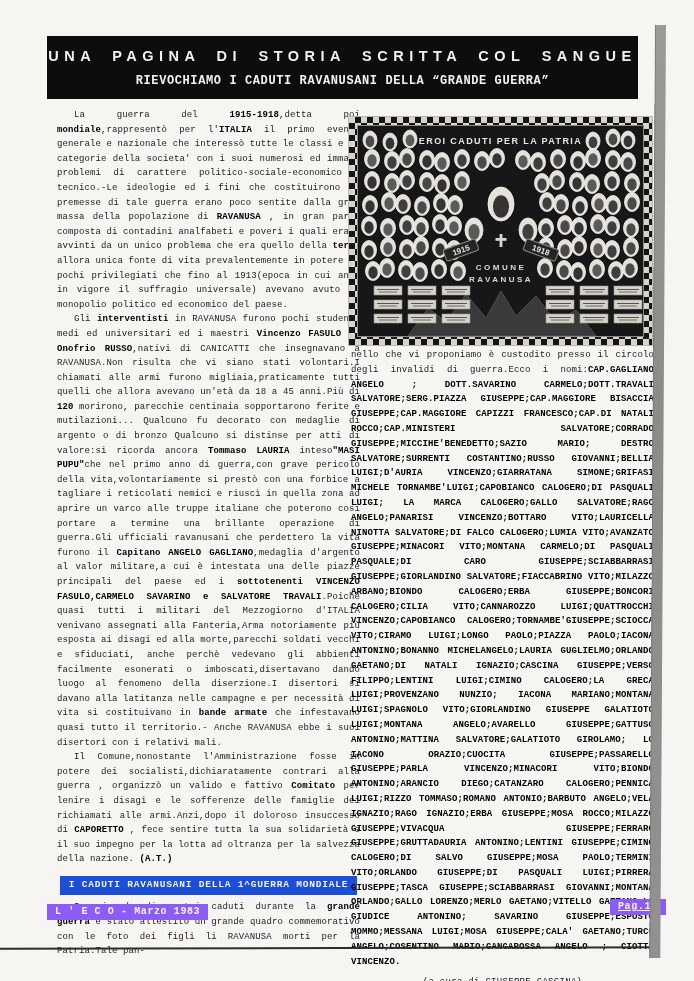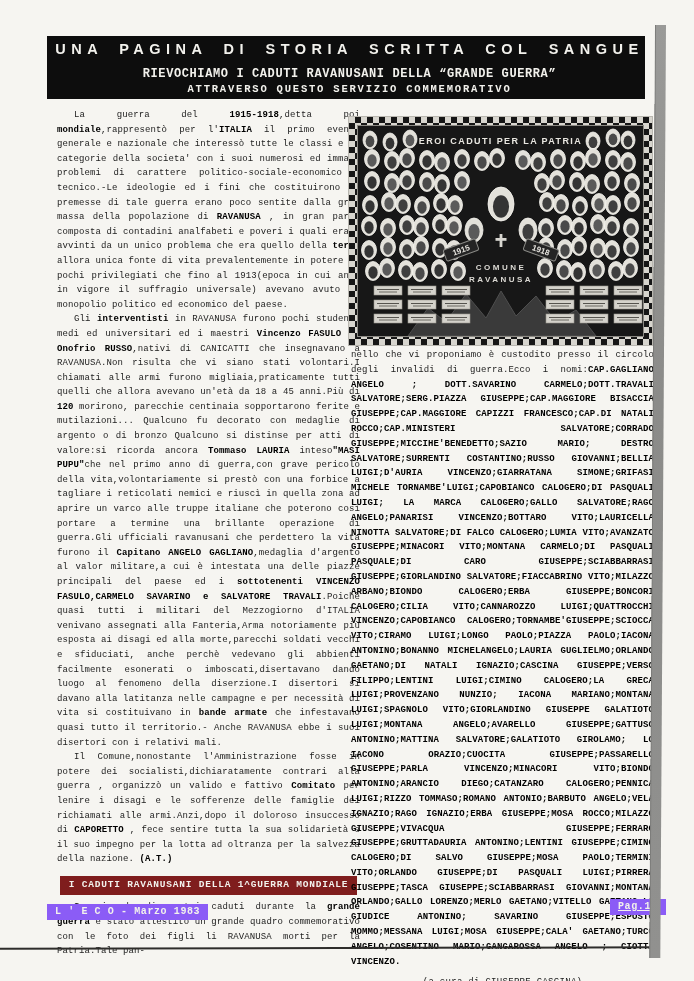--- a/index.html
+++ b/index.html
@@ -5,32 +5,32 @@
   html,body{margin:0;padding:0;background:#e8e7e3;}
   .page{
     position:relative;width:694px;height:981px;background:#f6f5f1;
     overflow:hidden;font-family:"Liberation Mono","DejaVu Sans Mono",monospace;
     color:#1c1c1c;
   }
   
   .hdr{
     position:absolute;left:47px;top:36px;width:591px;height:63px;background:#0d0d0d;
     display:flex;flex-direction:column;align-items:center;justify-content:center;
-    color:#f2f1ec;text-align:center;padding-left:7px;
+    color:#f2f1ec;text-align:center;
   }
   .hdr-l1{font-family:"Liberation Sans","DejaVu Sans",sans-serif;font-weight:bold;
     font-size:14.5px;letter-spacing:5.5px;word-spacing:7px;white-space:nowrap;}
   .hdr-l2{font-weight:bold;font-size:12px;letter-spacing:0.6px;margin-top:10px;white-space:nowrap;}
   .hdr-l3{font-weight:bold;font-size:10.5px;letter-spacing:1.8px;margin-top:2px;white-space:nowrap;}
   
   .colL{position:absolute;left:57px;top:108px;width:303px;
     font-size:9px;line-height:14.6px;text-align:justify;letter-spacing:0.1px;}
   .colL p{margin:0;text-indent:1.9em;}
   .colL b,.colR b{color:#000;}
-  .sec-bar{margin:9px auto 5px auto;display:block;width:fit-content;background:#7f1d1d;
+  .sec-bar{margin:9px auto 5px auto;display:block;width:fit-content;background:#1d4ed8;
     color:#f2f1ec;font-weight:bold;font-size:9.5px;letter-spacing:0.8px;padding:2px 9px 3px 9px;}
   .colR{position:absolute;left:351px;top:348px;width:303px;
     font-size:9px;line-height:14.8px;text-align:justify;letter-spacing:0.1px;}
   .colR p{margin:0;}
   .credit{margin-top:6px;text-align:center;font-size:9px;letter-spacing:0.3px;}
   
   .photo{
     position:absolute;left:349px;top:117px;width:303px;height:228px;box-sizing:border-box;
     padding:9px;
     background-image:
@@ -54,21 +54,20 @@
     box-shadow:inset 1px 0 0 #7c7c7a;}
 </style>
 </head>
 <body>
 
 <div class="page">
 
   <div class="hdr">
     <div class="hdr-l1">UNA PAGINA DI STORIA SCRITTA COL SANGUE</div>
     <div class="hdr-l2">RIEVOCHIAMO I CADUTI RAVANUSANI DELLA “GRANDE GUERRA”</div>
-    <div class="hdr-l3">ATTRAVERSO QUESTO SERVIZIO COMMEMORATIVO</div>
   </div>
 
   <div class="colL">
     <p>La guerra del <b>1915-1918</b>,detta poi <b>mondiale</b>,rappresentò per l'<b>ITALIA</b> il primo evento generale e nazionale che interessò tutte le classi e le categorie della societa' con i suoi numerosi ed immani problemi di carattere politico-sociale-economico e tecnico.-Le ideologie ed i fini che costituirono le premesse di tale guerra erano poco sentite dalla gran massa della popolazione di <b>RAVANUSA</b> , in gran parte composta di contadini analfabeti e poveri i quali erano avvinti da un unico problema che era quello della <b>terra</b> allora unica fonte di vita prevalentemente in potere di pochi privilegiati che fino al 1913(epoca in cui andò in vigore il suffragio universale) avevano avuto il monopolio politico ed economico del paese.</p>
     <p>Gli <b>interventisti</b> in RAVANUSA furono pochi studenti medi ed universitari ed i maestri <b>Vincenzo FASULO</b> ed <b>Onofrio RUSSO</b>,nativi di CANICATTI che insegnavano a RAVANUSA.Non risulta che vi siano stati volontari.I chiamati alle armi furono migliaia,praticamente tutti quelli che allora avevano un'età da 18 a 45 anni.Più di <b>120</b> morirono, parecchie centinaia sopportarono ferite e mutilazioni... Qualcuno fu decorato con medaglie di argento o di bronzo Qualcuno si distinse per atti di valore:si ricorda ancora <b>Tommaso LAURIA</b> inteso<b>"MASI PUPU"</b>che nel primo anno di guerra,con grave pericolo della vita,volontariamente si prestò con una forbice a tagliare i reticolati nemici e riuscì in quella zona ad aprire un varco alle truppe italiane che poterono così portare a termine una brillante operazione di guerra.Gli ufficiali ravanusani che perdettero la vita furono il <b>Capitano ANGELO GAGLIANO</b>,medaglia d'argento al valor militare,a cui è intestata una delle piazze principali del paese ed i <b>sottotenenti VINCENZO FASULO,CARMELO SAVARINO e SALVATORE TRAVALI</b>.Poichè quasi tutti i militari del Mezzogiorno d'ITALIA venivano assegnati alla Fanteria,Arma notoriamente più esposta ai disagi ed alla morte,parecchi soldati vecchi e sfiduciati, anche perchè vedevano gli abbienti facilmente esonerati o imboscati,disertavano dando luogo al fenomeno della diserzione.I disertori si davano alla latitanza nelle campagne e per necessità di vita si costituivano in <b>bande armate</b> che infestavano quasi tutto il territorio.- Anche RAVANUSA ebbe i suoi disertori con i relativi mali.</p>
     <p>Il Comune,nonostante l'Amministrazione fosse in potere dei socialisti,dichiaratamente contrari alla guerra , organizzò un valido e fattivo <b>Comitato</b> per lenire i disagi e le sofferenze delle famiglie dei richiamati alle armi.Anzi,dopo il doloroso insuccesso di <b>CAPORETTO</b> , fece sentire tutta la sua solidarietà e il suo impegno per la lotta ad oltranza per la salvezza della nazione. <b>(A.T.)</b></p>
     <span class="sec-bar">I CADUTI RAVANUSANI DELLA 1^GUERRA MONDIALE</span>
     <p>In ricordo di nostri caduti durante la <b>grande guerra</b> è stato allestito un grande quadro commemorativo con le foto dei figli li RAVANUSA morti per la Patria.Tale pan-</p>
   </div>
 

